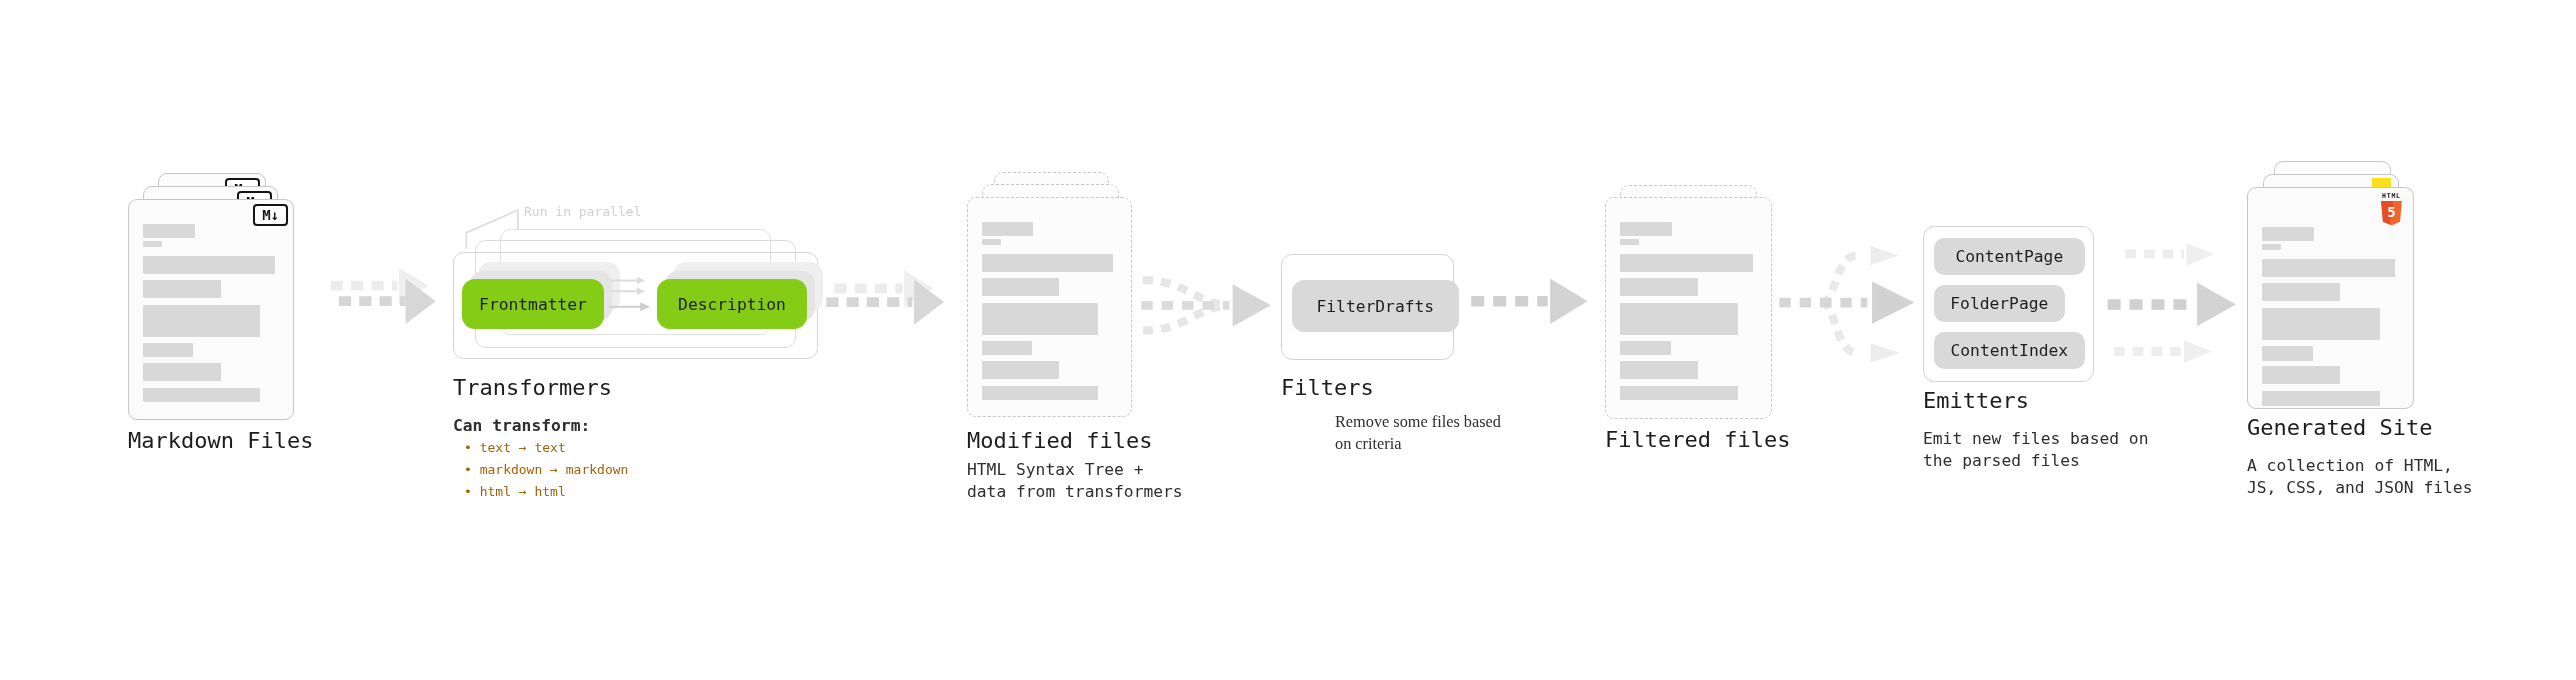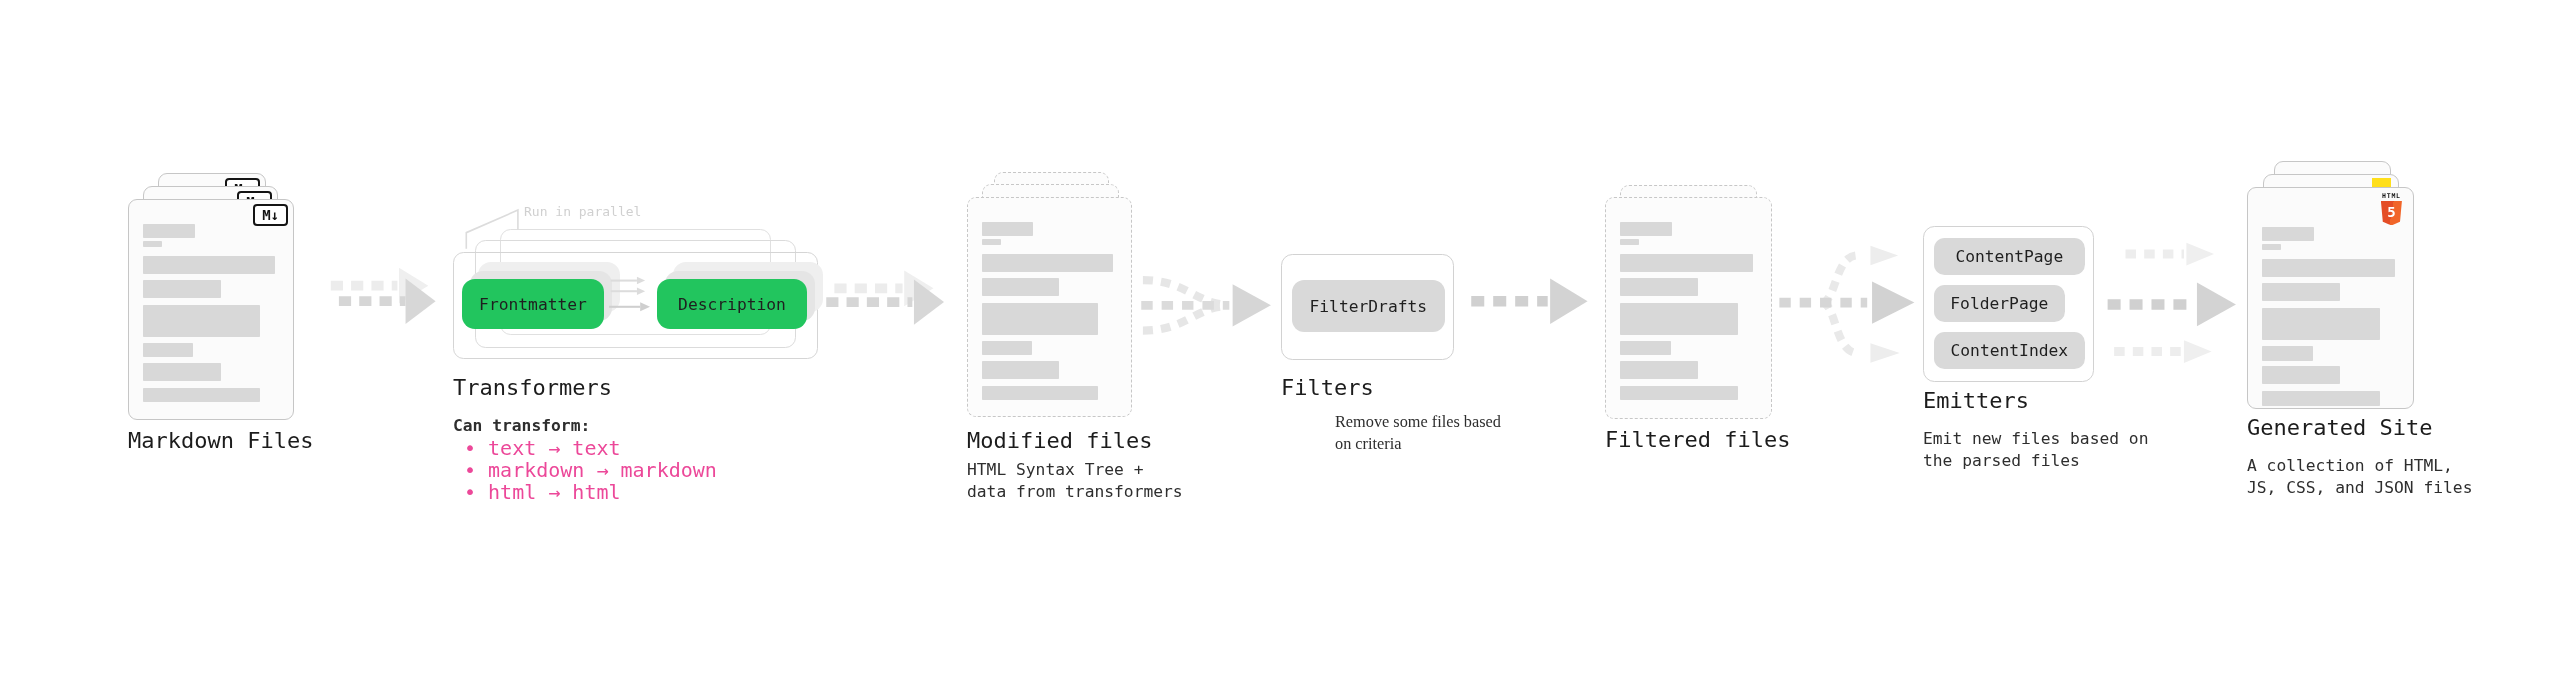--- a/index.html
+++ b/index.html
@@ -38,36 +38,36 @@
   .html5 .lbl { display:block; text-align:center; font-size:6.5px; line-height:7.3px; font-weight:700; color:#141414; letter-spacing:0.8px; }
   .html5 .shield {
     width:21px; height:24.4px; margin:0.8px auto 0;
     background:linear-gradient(100deg, var(--html5-orange,#e44d26) 50%, var(--html5-orange-light,#f16529) 50%);
     clip-path:polygon(0 0,100% 0,91% 85%,50% 100%,9% 85%);
     color:#fff; font-weight:700; font-size:14px; line-height:23px; text-align:center;
   }
   
   .tbox { position:absolute; border:1.6px solid #dcdcdc; border-radius:10.6px; background:transparent; }
   .pill {
-    position:absolute; border-radius:13px; background:#22c55e;
+    position:absolute; border-radius:13px; background:#84cc16;
     display:flex; align-items:center; justify-content:center; font-size:16.3px; color:#1f1f1f;
   }
   .pill.g1 { background:#e5e5e5; }
   .pill.g2 { background:#efefef; }
   .runlabel { position:absolute; font-size:13px; color:#d0d0d0; font-weight:500; white-space:nowrap; }
   
   .obox { position:absolute; background:#ffffff; border:1.6px solid #d2d2d2; border-radius:11.4px; }
   .obox .pill2 {
     position:absolute; left:9.8px; border-radius:10.6px; background:#d9d9d9;
     display:flex; align-items:center; justify-content:center; font-size:16.3px; color:#1f1f1f;
   }
   
   .title { position:absolute; font-size:22px; font-weight:500; color:#1c1c1c; white-space:nowrap; }
   .sub   { position:absolute; font-size:16.3px; line-height:22px; color:#2e2e2e; white-space:pre-line; }
-  .bullets { position:absolute; font-size:20px; line-height:22px; color:#ec4899; }
+  .bullets { position:absolute; font-size:13px; line-height:22px; color:#a16207; }
   .arrow-svg { position:absolute; }
 </style>
 </head>
 <body>
 
 <div class="canvas">
 
   <div class="doc" style="left:158px; top:173px; width:108px; height:221px;">
     <div class="md-badge">M↓</div>
   </div>
@@ -156,21 +156,21 @@
 data from transformers</div>
 
   <svg class="arrow-svg" style="left:1138px; top:271px;" width="137" height="72" viewBox="0 0 168 88">
     <path d="M6,11 C58,11 72,40 108,41" stroke="#e6e6e6" stroke-width="10" stroke-dasharray="12 10" fill="none"></path>
     <path d="M6,73 C58,73 72,44 108,43" stroke="#e6e6e6" stroke-width="10" stroke-dasharray="12 10" fill="none"></path>
     <line x1="4" y1="42" x2="112" y2="42" stroke="#dbdbdb" stroke-width="11" stroke-dasharray="14 11"></line>
     <polygon points="116,16 116,68 163,42" fill="#d6d6d6"></polygon>
   </svg>
 
   <div class="obox" style="left:1281px; top:254px; width:173px; height:106px;">
-    <div class="pill2" style="top:25px; width:153px; height:52px; border-radius:12.2px;">FilterDrafts</div>
+    <div class="pill2" style="top:25px; width:167px; height:52px; border-radius:12.2px;">FilterDrafts</div>
   </div>
   <div class="title" style="left:1281px; top:375px;">Filters</div>
   <div class="sub" style="left:1335px; top:411px;font-family:Liberation Serif, serif;">Remove some files based
 on criteria</div>
 
   <svg class="arrow-svg" style="left:1468px; top:276px;" width="122" height="57" viewBox="0 0 150 70">
     <line x1="4" y1="31" x2="98" y2="31" stroke="#d0d0d0" stroke-width="13" stroke-dasharray="16 11"></line>
     <polygon points="101,3 101,59 147,31" fill="#d3d3d3"></polygon>
   </svg>
 

